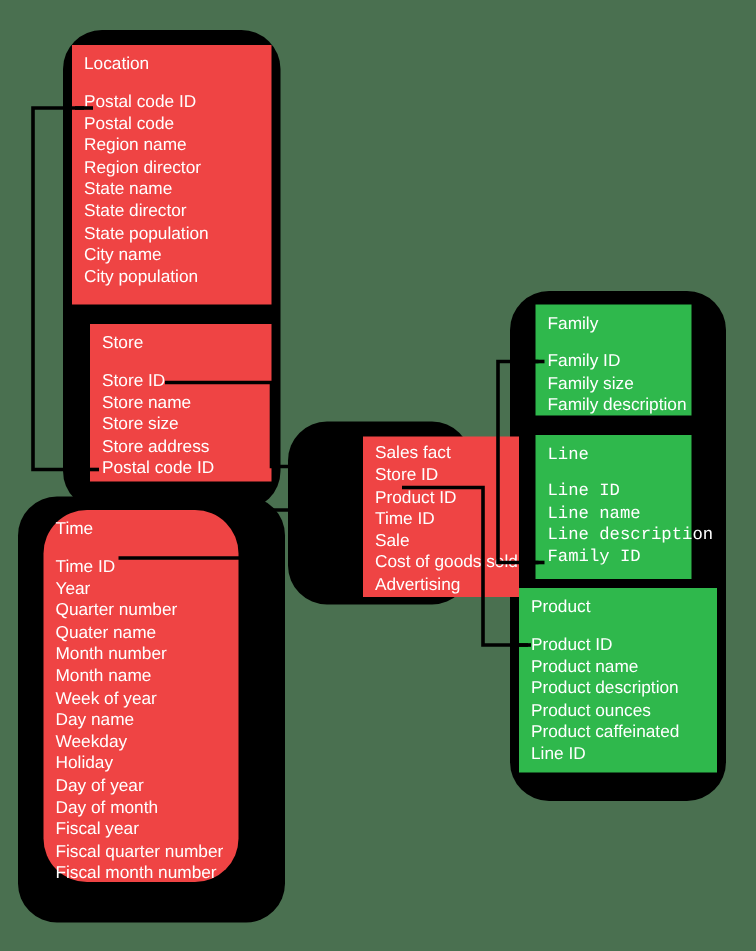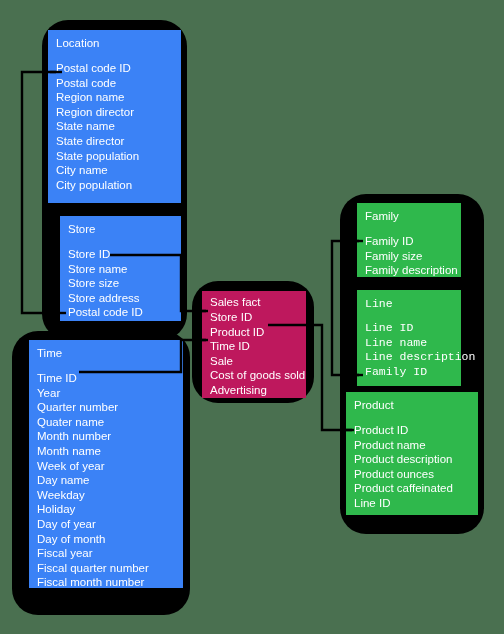--- a/index.html
+++ b/index.html
@@ -14,22 +14,22 @@
 
   
   .plate{position:absolute;background:#000;border-radius:26px;}
 
   
   .table{position:absolute;color:#ffffff;box-sizing:border-box;
          padding:6px 8px 7px 8px;}
   .table .title{font-size:11.5px;line-height:15px;margin-bottom:10px;
                 white-space:nowrap;}
   .table .field{font-size:11.5px;line-height:14.6px;white-space:nowrap;}
-  .t-dim{background:#3b82f6;}
-  .t-fact{background:#be185d;}
+  .t-dim{background:#ef4444;}
+  .t-fact{background:#ef4444;margin-left:40px;}
   .t-prod{background:#2fb84c;}
 
   
   .t-fact .title{margin-bottom:0;}
 
   
   #wires{position:absolute;inset:0;pointer-events:none;}
   #wires line, #wires path, #wires polyline{stroke:#000;stroke-width:2.4;fill:none;}
   .stub{stroke:#000;stroke-width:3;}
 </style>
@@ -58,21 +58,21 @@
 
   <div class="table t-dim" style="left:60px;top:216px;width:121px;height:105px;">
     <div class="title">Store</div>
     <div class="field">Store ID</div>
     <div class="field">Store name</div>
     <div class="field">Store size</div>
     <div class="field">Store address</div>
     <div class="field">Postal code ID</div>
   </div>
 
-  <div class="table t-dim" style="left:29px;top:340px;width:154px;height:248px;">
+  <div class="table t-dim" style="left:29px;top:340px;width:130px;height:248px;border-radius:29px;">
     <div class="title">Time</div>
     <div class="field">Time ID</div>
     <div class="field">Year</div>
     <div class="field">Quarter number</div>
     <div class="field">Quater name</div>
     <div class="field">Month number</div>
     <div class="field">Month name</div>
     <div class="field">Week of year</div>
     <div class="field">Day name</div>
     <div class="field">Weekday</div>

